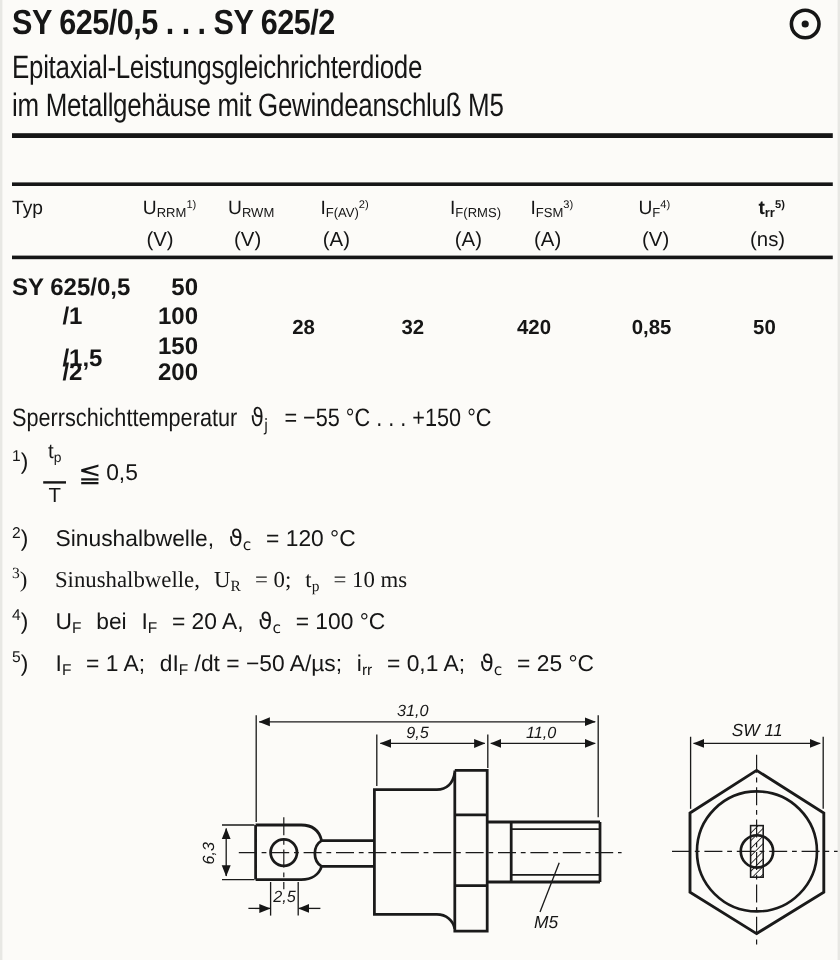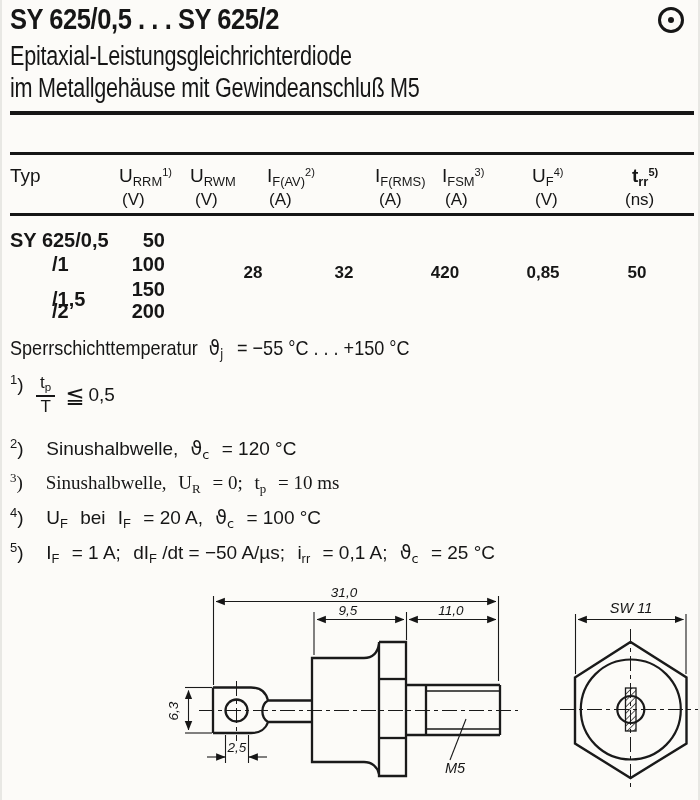--- a/index.html
+++ b/index.html
@@ -15,21 +15,21 @@
   .subtitle{left:8px;font-size:27px;font-weight:normal;letter-spacing:-0.3px;
             transform:scaleX(.80);transform-origin:0 0;}
   .s1{top:41px;} .s2{top:73px;}
   .corner-icon{left:656px;top:7px;width:26px;height:26px;border:3px solid #161616;border-radius:50%;box-sizing:border-box;}
   .corner-icon .dot{position:absolute;left:50%;top:50%;width:6px;height:6px;margin:-3px 0 0 -3px;background:#161616;border-radius:50%;}
   .rule{left:8px;width:684px;background:#161616;}
   .rule-thick{top:111px;height:4px;}
   .rule-ttop{top:152px;height:2.5px;}
   .rule-tmid{top:213px;height:2.5px;}
   
-  .th{top:165px;font-size:19px;}
+  .th{top:165px;font-size:16px;}
   .unit{top:190px;font-size:17px;}
   .sb{font-size:.68em;vertical-align:-0.28em;letter-spacing:0;}
   .sp{font-size:.58em;vertical-align:.55em;letter-spacing:0;}
   .td{font-size:20px;font-weight:bold;}
   .typcell{left:8px;width:112px;}
   .indent{padding-left:42px;box-sizing:border-box;}
   .vcell{left:117px;width:46px;text-align:right;}
   .mcell{text-align:center;top:263px;font-size:17px;}
   
   .jline{left:8px;top:336px;font-size:21px;transform:scaleX(.86);transform-origin:0 0;}
@@ -37,21 +37,21 @@
   .dj{font-family:"DejaVu Sans",sans-serif;}
   
   .fn{left:8px;font-size:19px;}
   .fmark{display:inline-block;width:24px;}
   .fdigit{font-size:13px;vertical-align:7px;}
   .fseg{margin-left:7px;}
   .fn1{top:372px;display:flex;align-items:center;height:46px;}
   .fn1 .fmark{align-self:flex-start;}
   .fn2{top:436px;} .fn3{top:470px;font-family:Liberation Serif, serif;} .fn4{top:505px;} .fn5{top:540px;}
   .frac{display:inline-block;text-align:center;font-size:17px;line-height:1.05;margin-left:2px;}
-  .frac .num{display:block;border-bottom:2px solid #161616;padding:0 4px 1px 4px;}
+  .frac .num{display:block;border-bottom:2px solid #161616;padding:0 4px 12px 4px;}
   .frac .den{display:block;padding-top:1px;}
   .rel{font-size:23px;margin:0 4px 0 10px;}
   
   .drawing{left:0;top:570px;}
   .dtx{font:italic 13.5px "Liberation Sans","DejaVu Sans",sans-serif;fill:#161616;stroke:none;text-anchor:middle;}
   .dtx2{font:italic 14.5px "Liberation Sans","DejaVu Sans",sans-serif;fill:#161616;stroke:none;text-anchor:middle;}
 </style>
 </head>
 <body>
 

